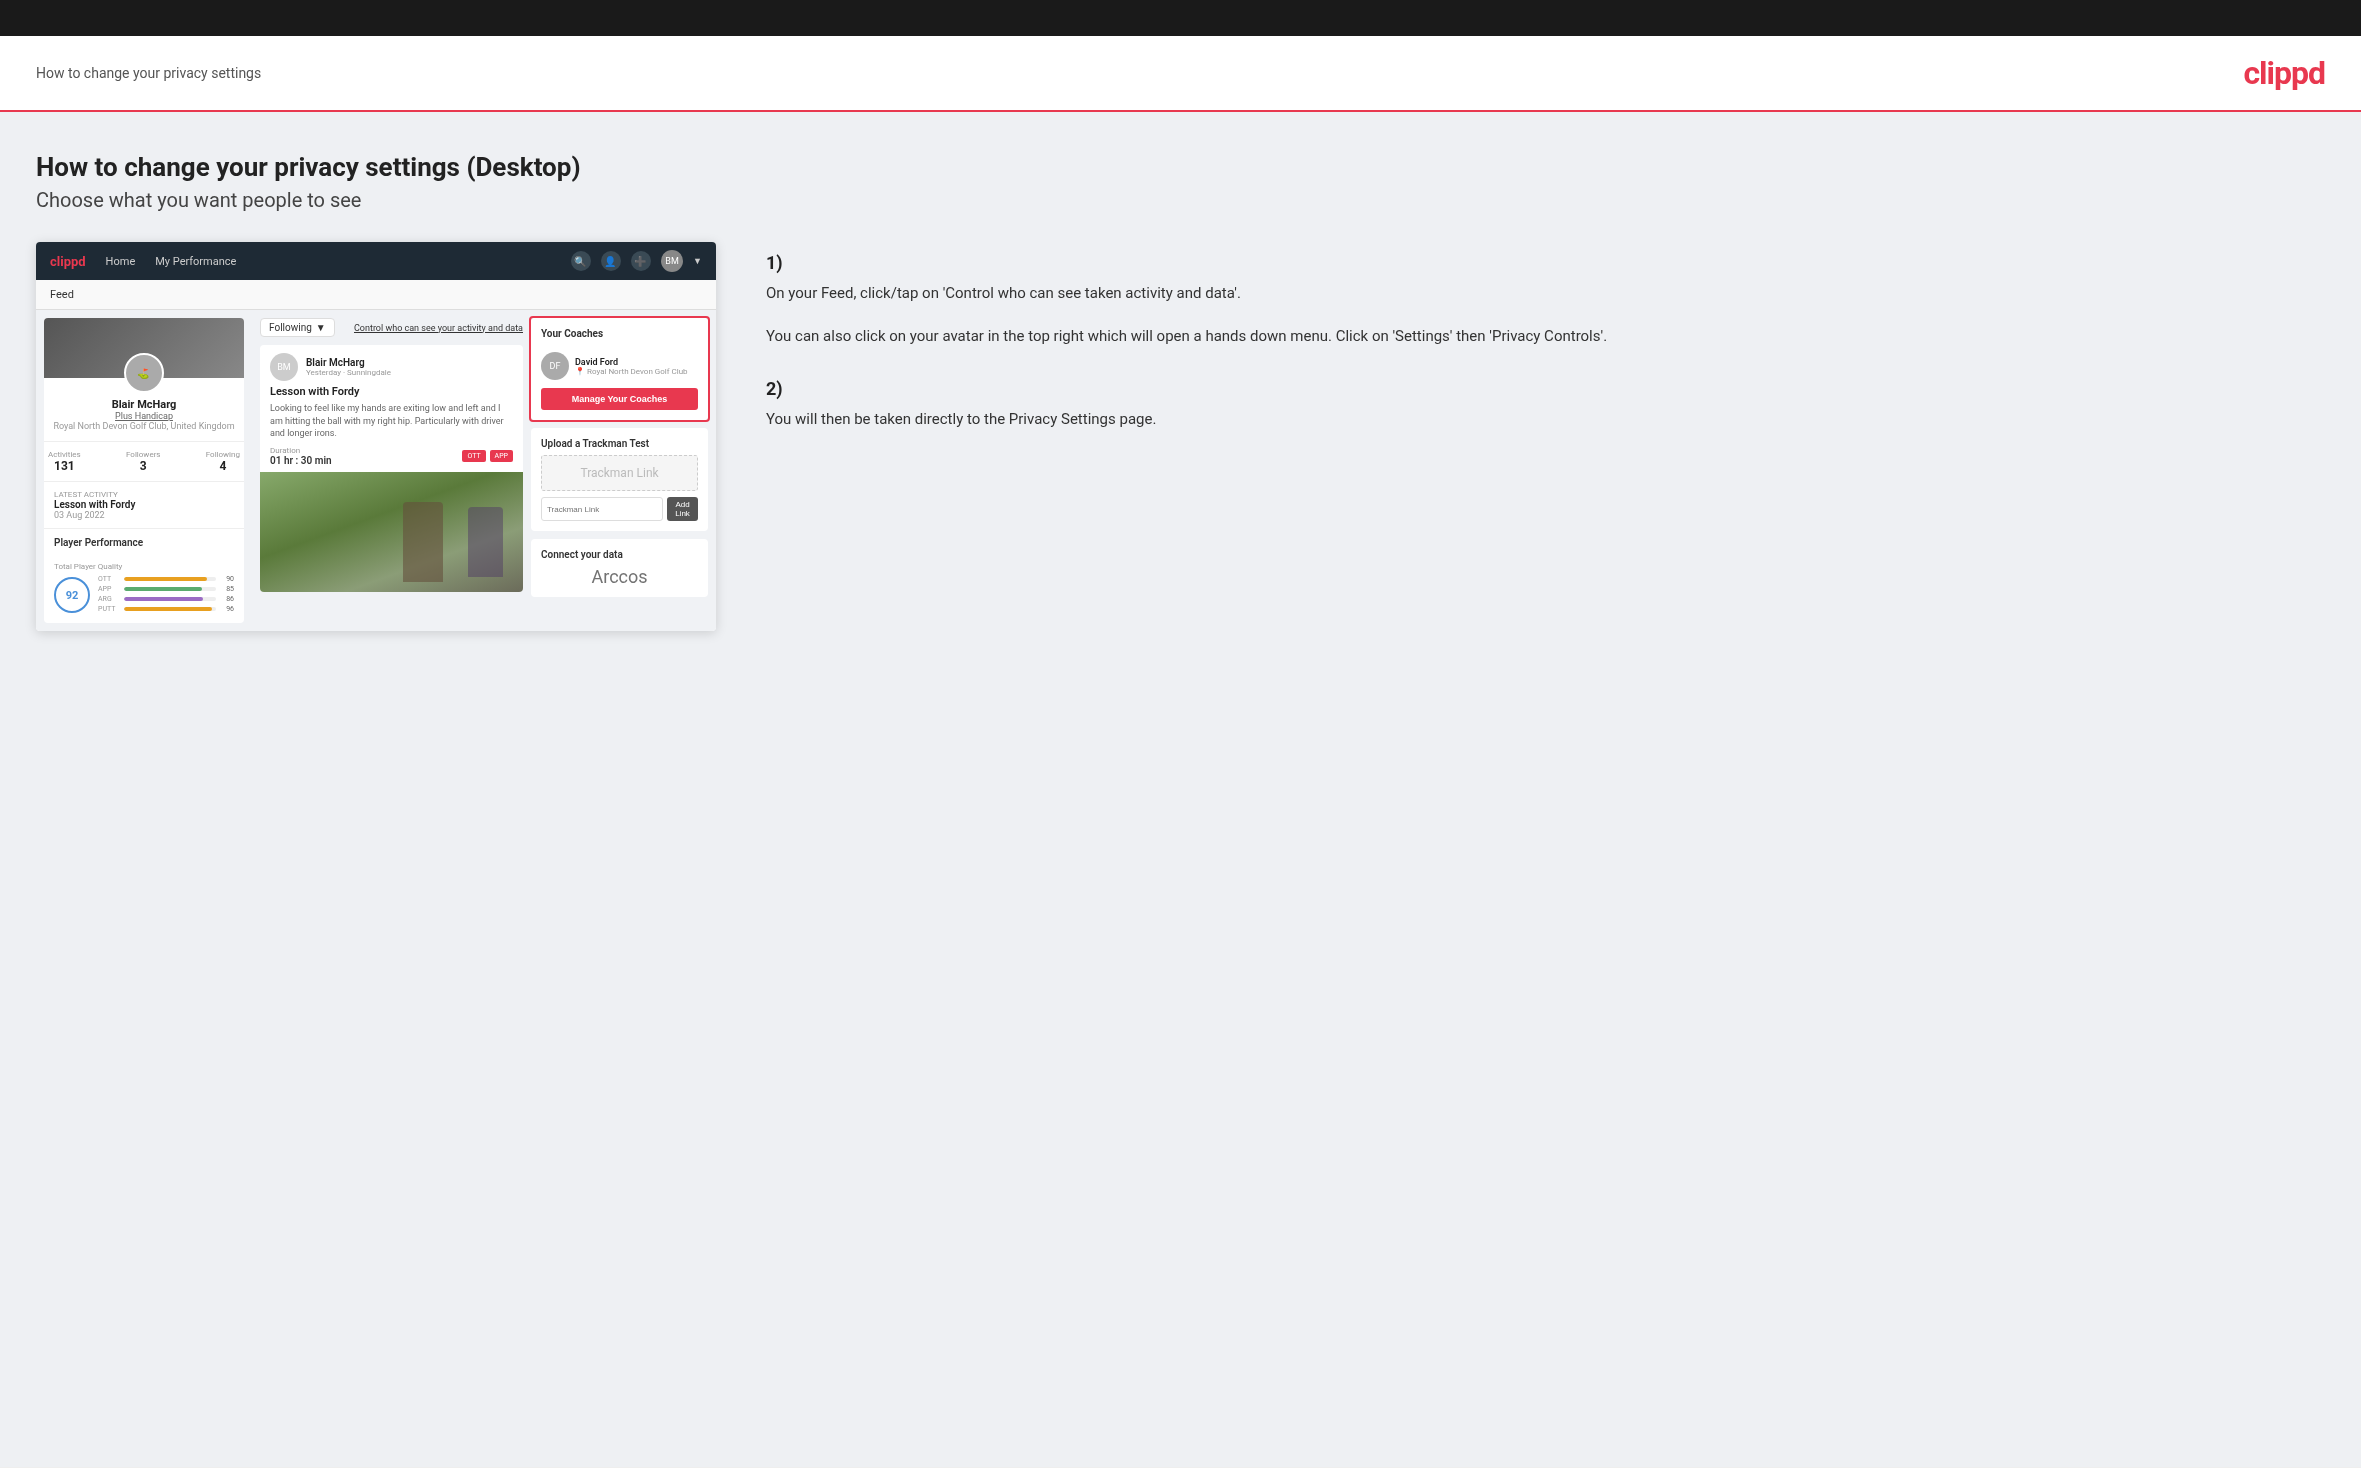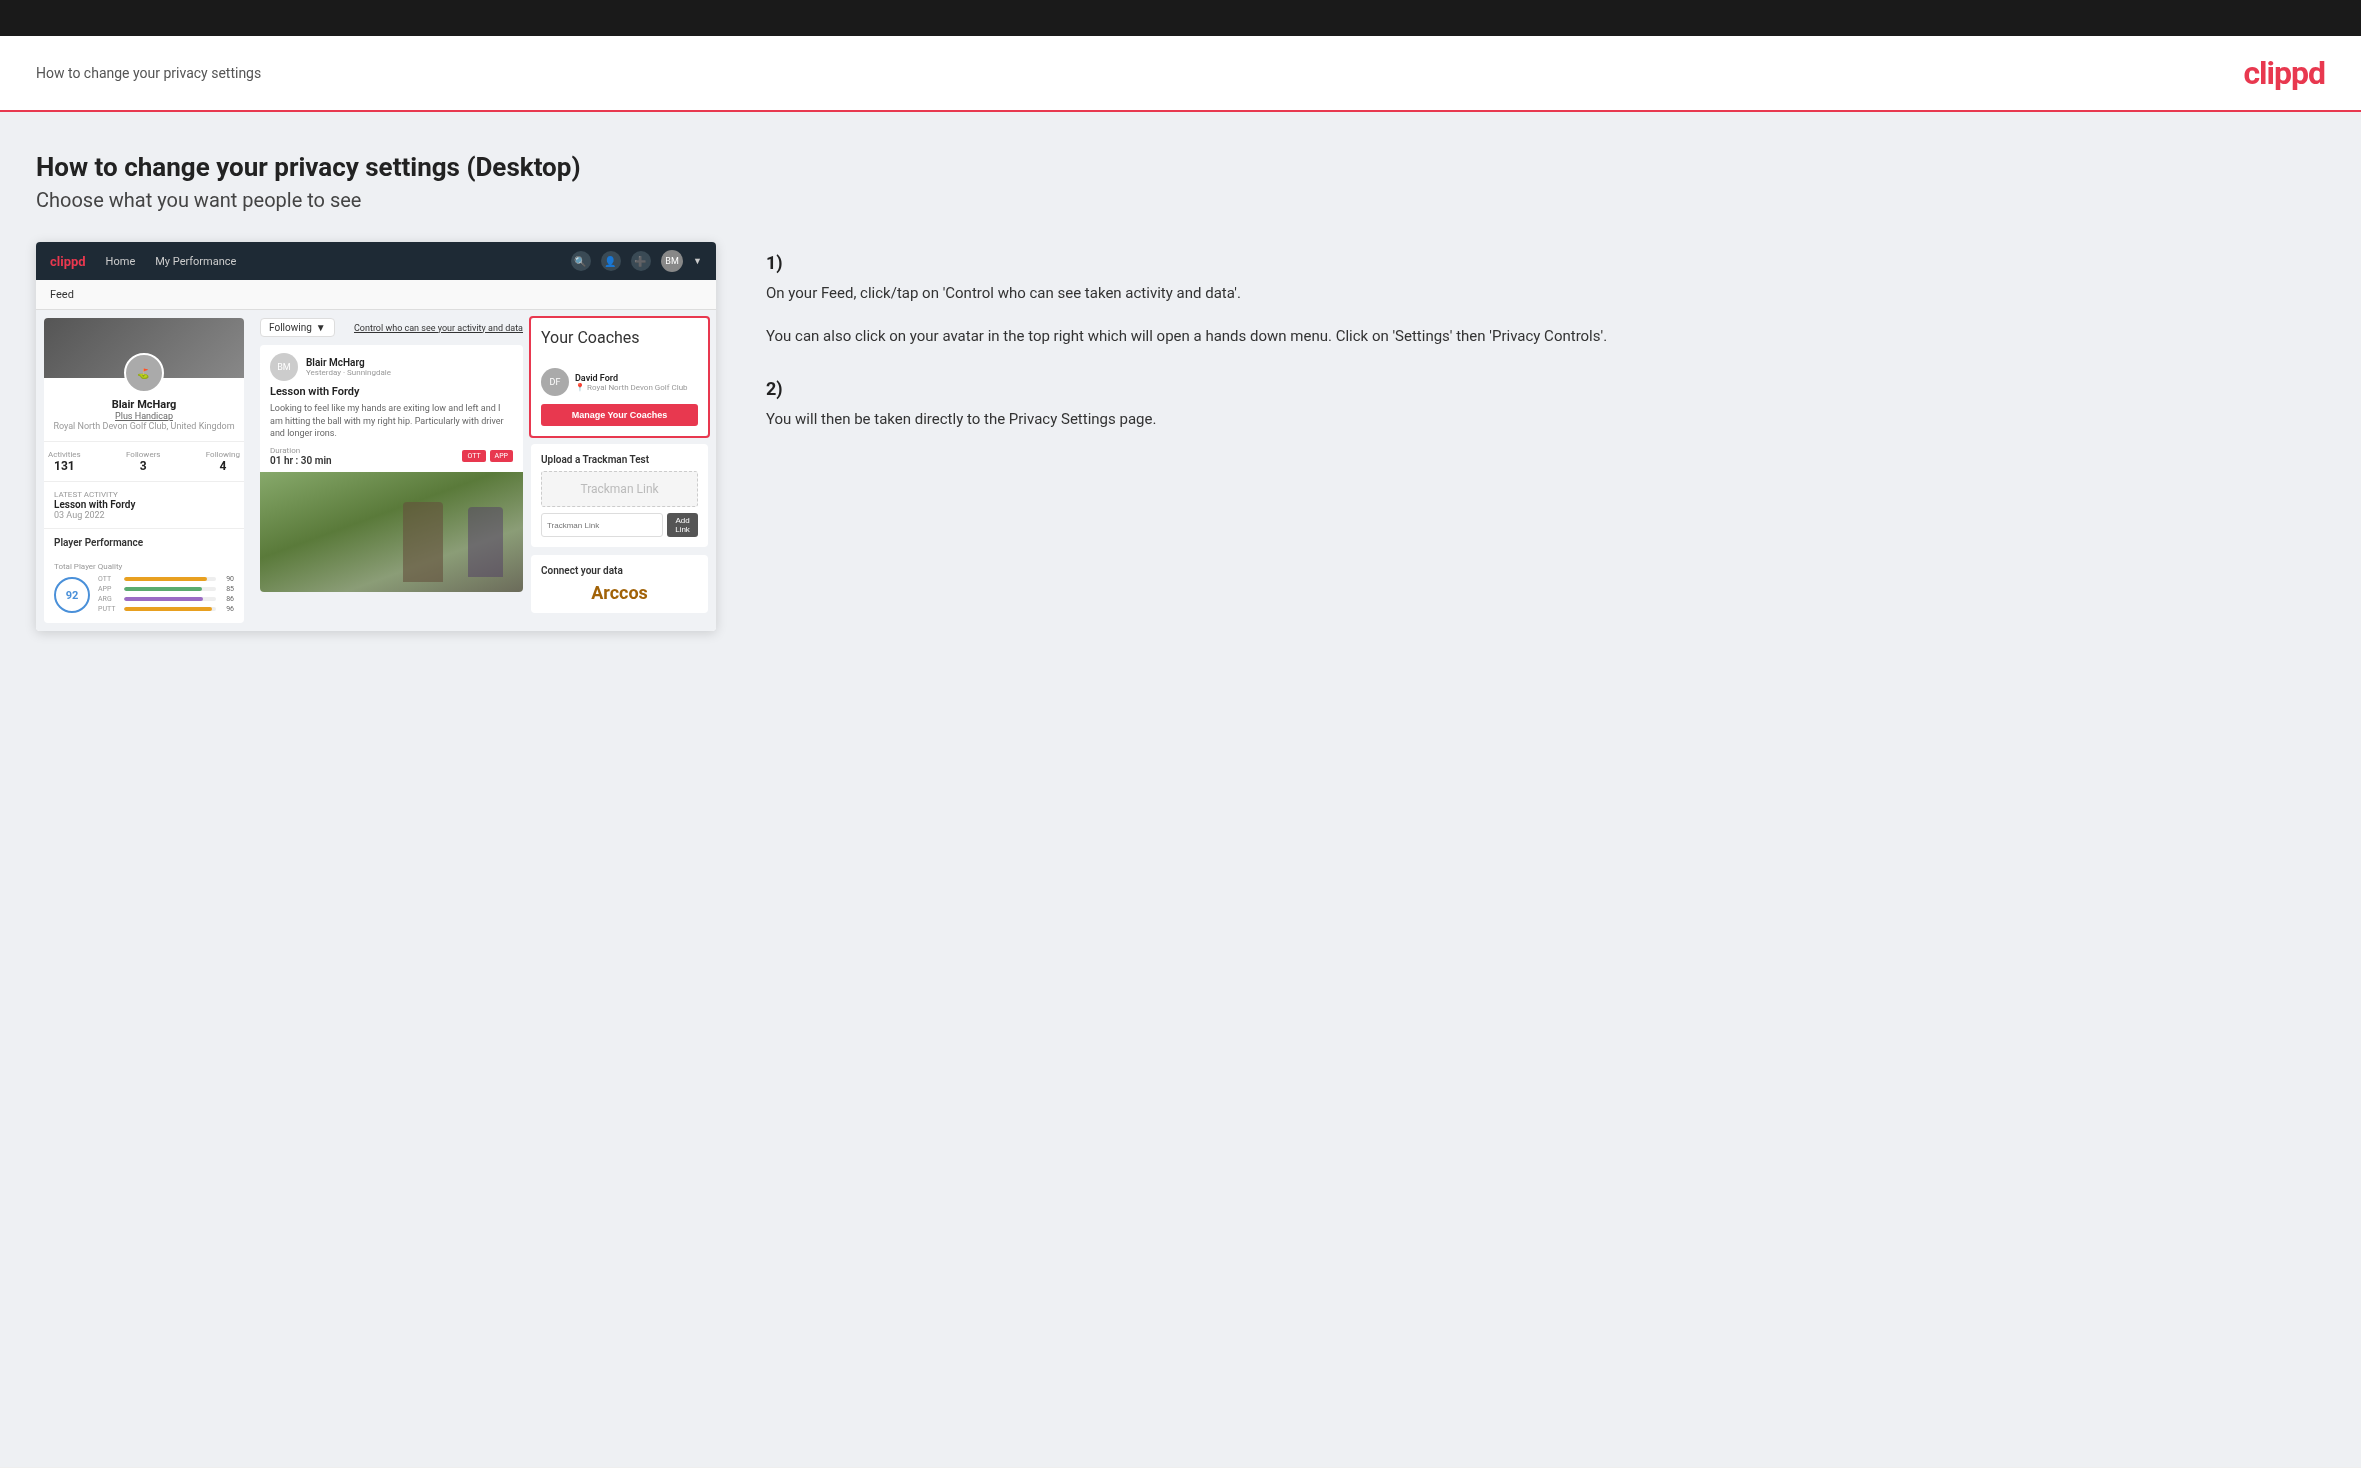--- a/index.html
+++ b/index.html
@@ -420,24 +420,24 @@
       display: flex;
       flex-direction: column;
       gap: 8px;
     }
     .right-card {
       background: #fff;
       border-radius: 4px;
       padding: 10px;
     }
     .right-card-title {
-      font-size: 16px;
-      font-weight: 400;
-      color: #333;
-      margin-bottom: 21px;
+      font-size: 10px;
+      font-weight: 700;
+      color: #333;
+      margin-bottom: 13px;
     }
     .coach-item {
       display: flex;
       align-items: center;
       gap: 6px;
       margin-bottom: 8px;
     }
     .coach-avatar {
       width: 28px;
       height: 28px;
@@ -525,22 +525,22 @@
       padding: 10px;
     }
     .connect-title {
       font-size: 10px;
       font-weight: 600;
       color: #333;
       margin-bottom: 6px;
     }
     .arccos-text {
       font-size: 18px;
-      font-weight: 700;
-      color: #a16207;
+      font-weight: 400;
+      color: #737373;
       text-align: center;
     }
 
     
     .instructions {
       flex: 1;
       padding: 10px 0 0 10px;
     }
     .instruction-item {
       margin-bottom: 30px;

